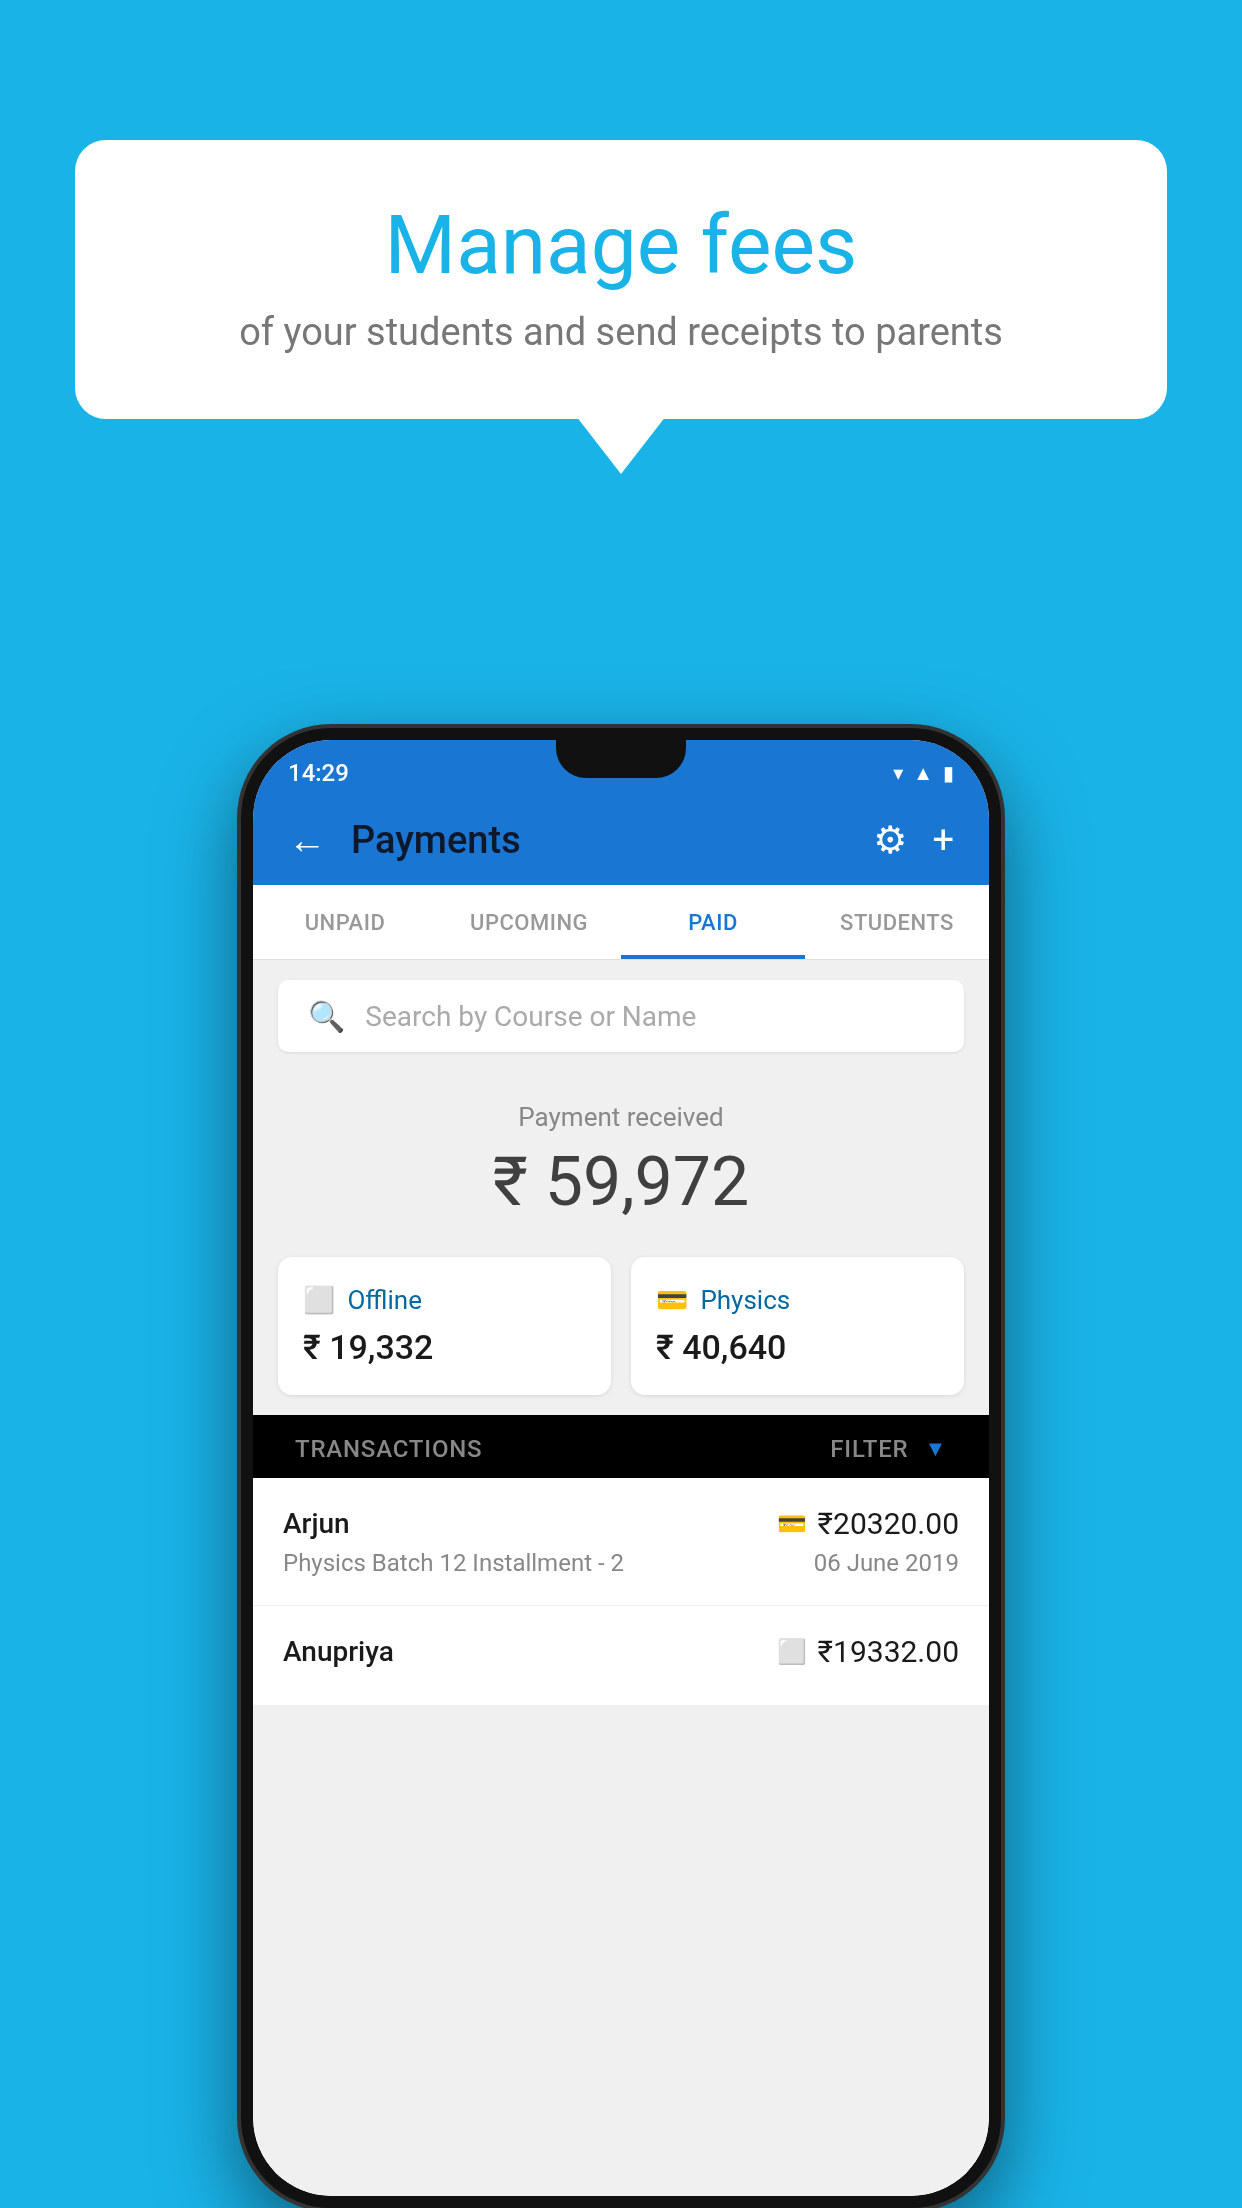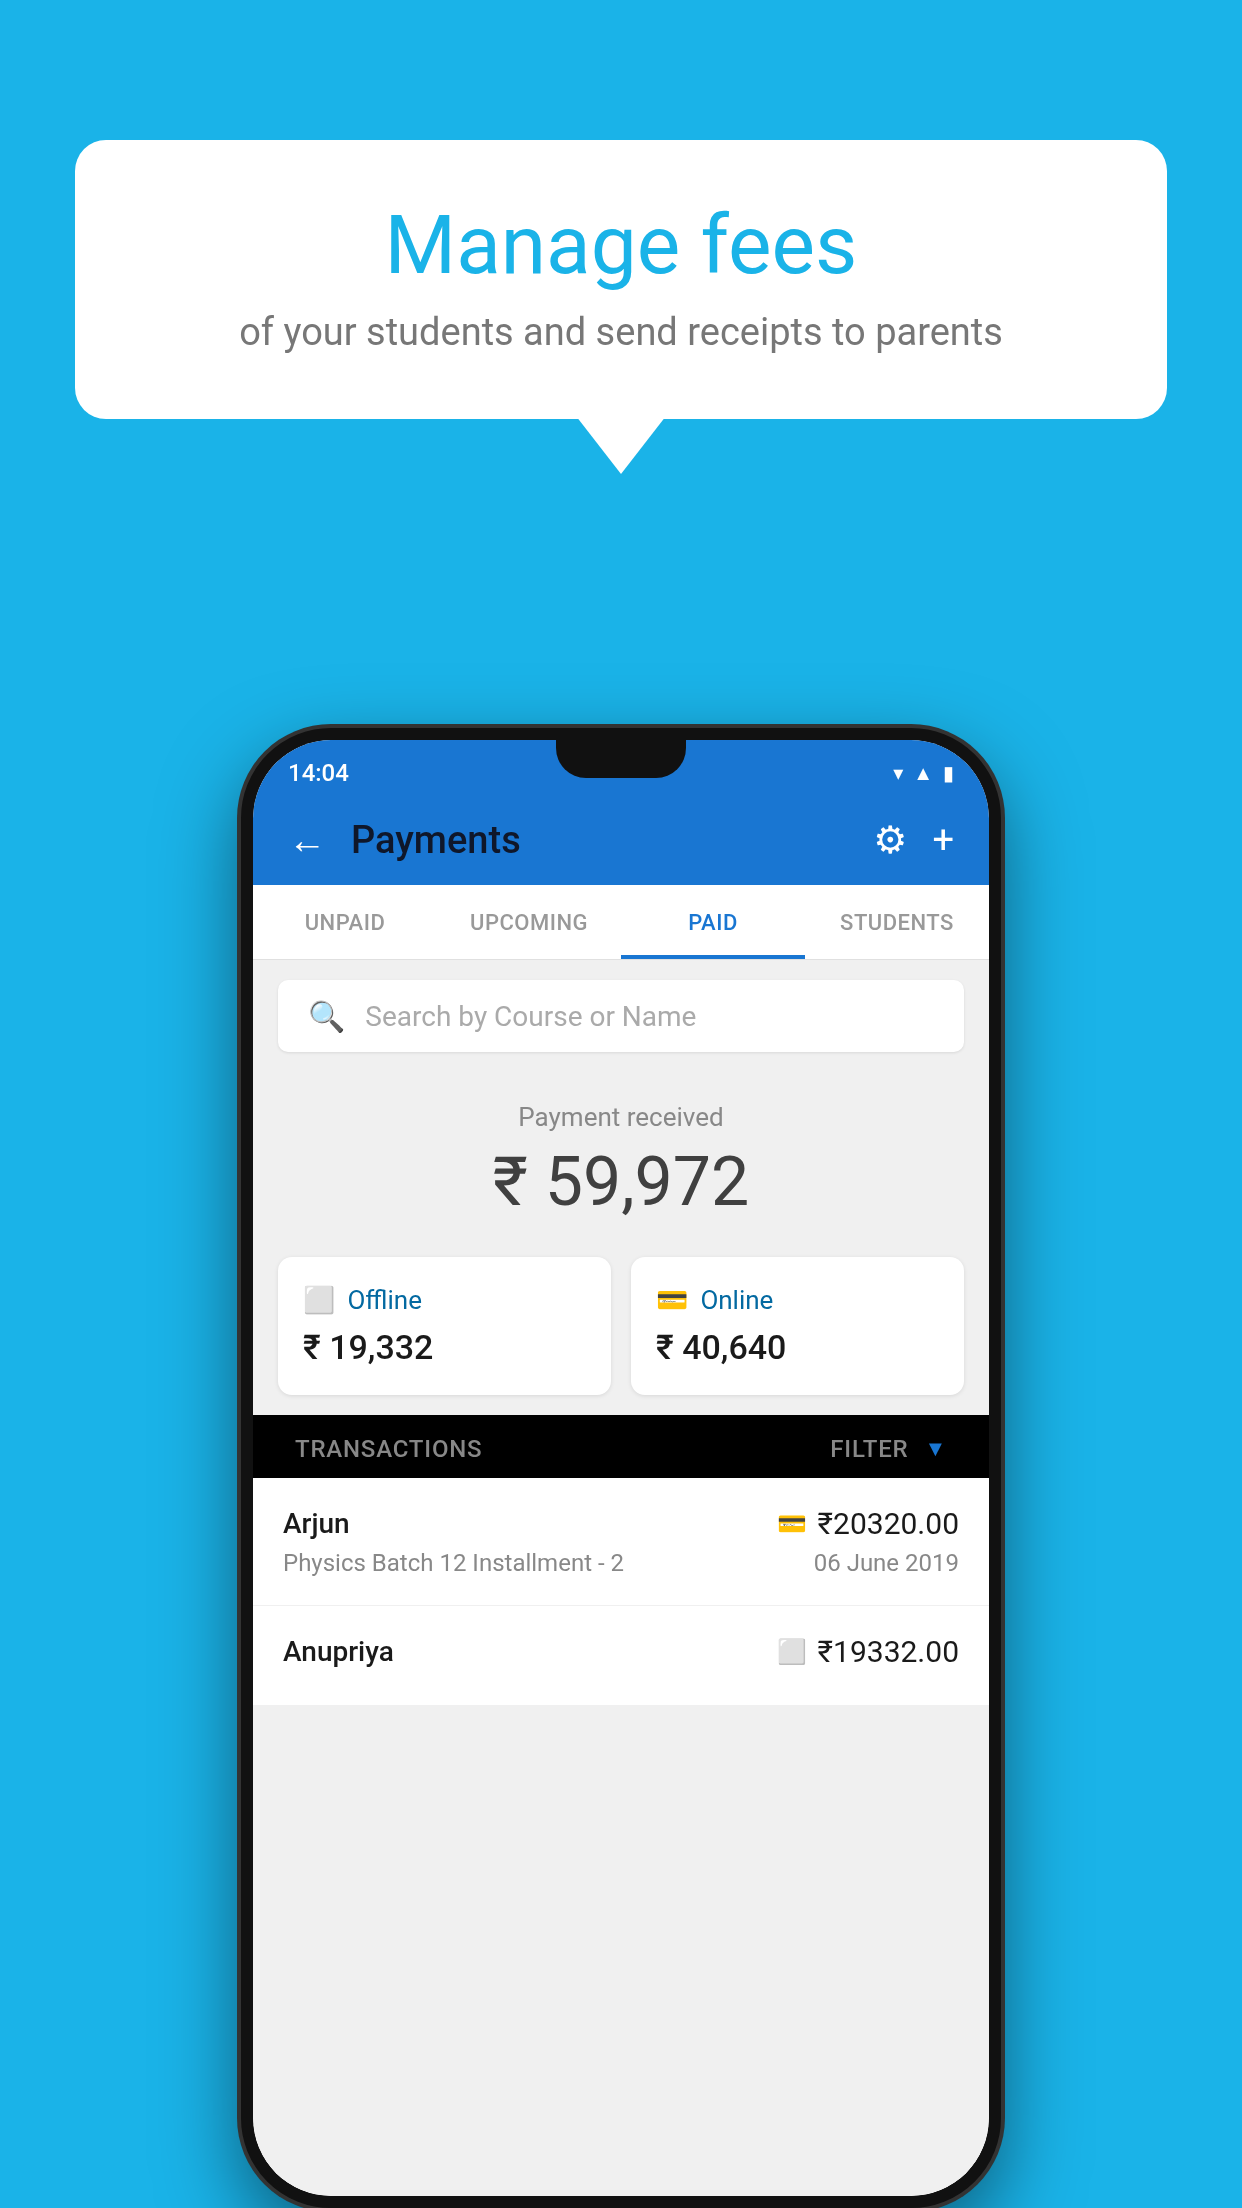--- a/index.html
+++ b/index.html
@@ -406,21 +406,21 @@
 <div class="phone-outer">
   <div class="phone-frame">
     <div class="notch"></div>
     <div class="vol-up"></div>
     <div class="vol-down"></div>
     <div class="power-btn"></div>
 
     <div class="phone-screen">
 
       <div class="status-bar">
-        <span class="status-time">14:04</span>
+        <span class="status-time">14:29</span>
         <div class="status-icons">
           <span class="wifi-icon">▾</span>
           <span class="signal-icon">▲</span>
           <span class="battery-icon">▮</span>
         </div>
       </div>
 
       <div class="app-bar">
         <span class="back-arrow">←</span>
         <span class="app-bar-title">Payments</span>
@@ -461,21 +461,21 @@
           <div class="payment-card">
             <div class="card-header">
               <span class="card-icon">⬜</span>
               <span class="card-label">Offline</span>
             </div>
             <div class="card-amount">₹ 19,332</div>
           </div>
           <div class="payment-card">
             <div class="card-header">
               <span class="card-icon">💳</span>
-              <span class="card-label">Online</span>
+              <span class="card-label">Physics</span>
             </div>
             <div class="card-amount">₹ 40,640</div>
           </div>
         </div>
 
         <div class="transactions-header">
           <span class="transactions-label">TRANSACTIONS</span>
           <div class="filter-btn">
             <span>FILTER</span>
             <span class="filter-icon">▼</span>

